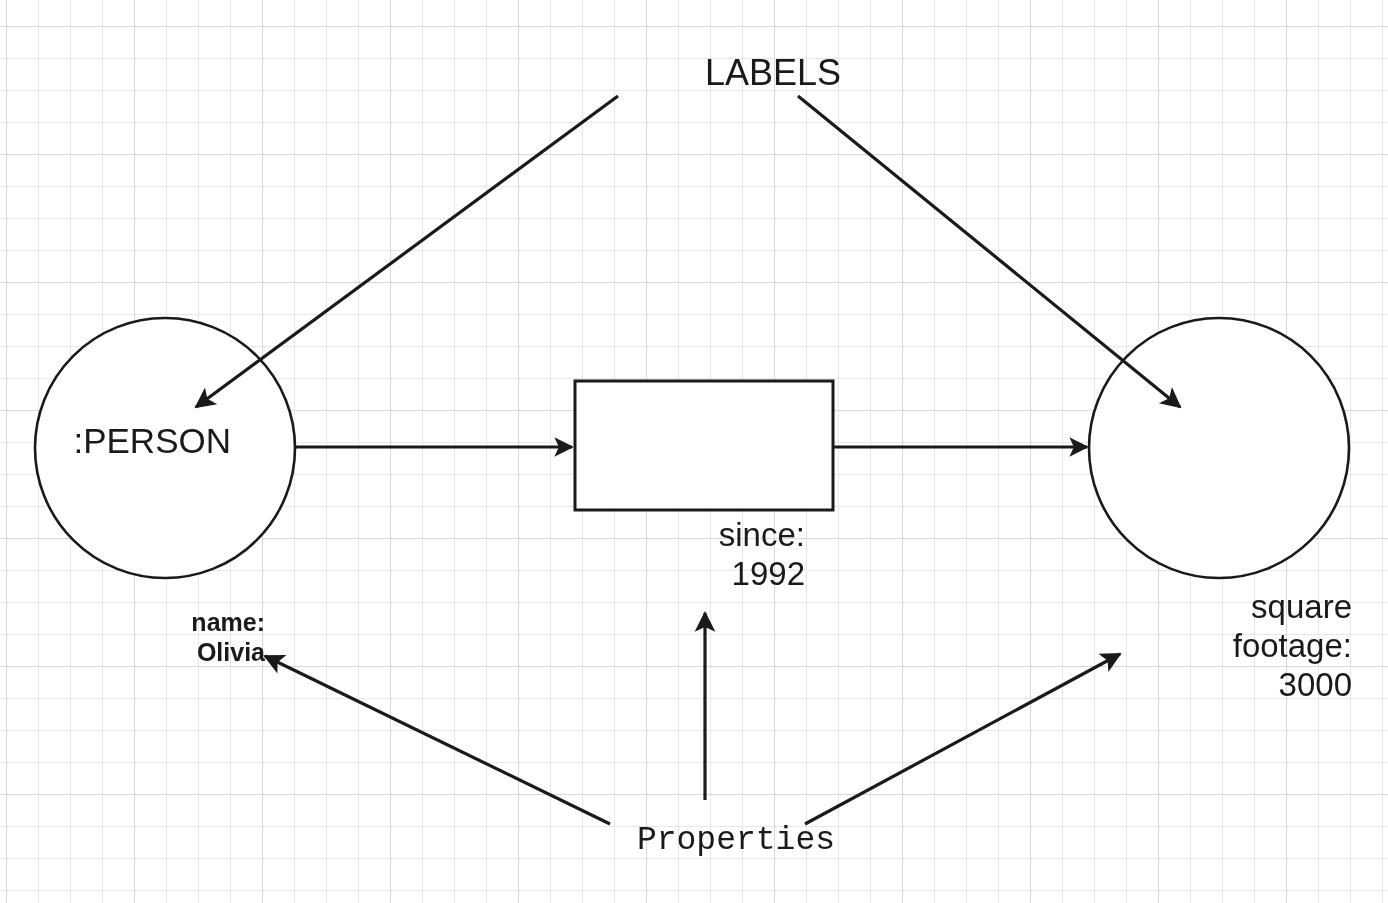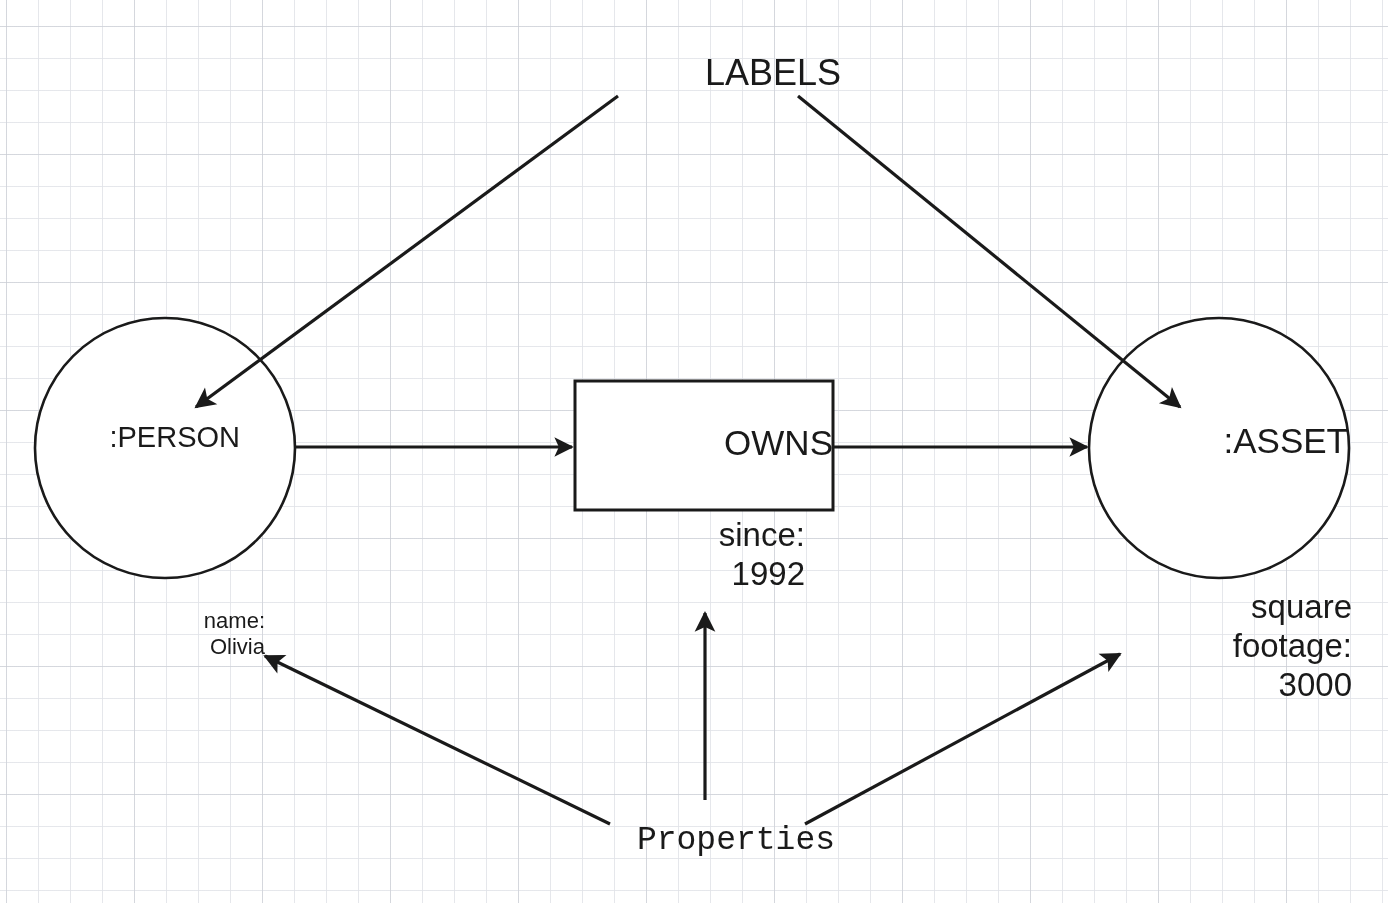--- a/index.html
+++ b/index.html
@@ -38,26 +38,26 @@
   }
   .node-text,
   .free-text {
     position: absolute;
     color: #1a1a1a;
     text-align: right;
     line-height: 1.18;
     white-space: pre-line;
     -webkit-font-smoothing: antialiased;
   }
-  .lbl-person    { left: 32px;   top: 420px; width: 208px; font-size: 29px; }
+  .lbl-person    { left: 23px;   top: 420px; width: 208px; font-size: 35px; }
   .lbl-owns      { left: 575px;  top: 422px; width: 258px; font-size: 35px; }
   .lbl-asset     { left: 1090px; top: 420px; width: 258px; font-size: 35px; }
   .lbl-labels    { left: 565px;  top: 52px;  width: 276px; font-size: 36px; }
   .lbl-since     { left: 605px;  top: 516px; width: 200px; font-size: 33px; }
-  .lbl-name      { left: 55px;   top: 608px; width: 210px; font-size: 22px; }
+  .lbl-name      { left: 55px;   top: 608px; width: 210px; font-size: 25px; font-weight: bold; }
   .lbl-sqft      { left: 1108px; top: 588px; width: 244px; font-size: 33px; }
   .lbl-props     { left: 575px;  top: 822px; width: 260px; font-size: 33px; font-family: Liberation Mono, monospace; }
 </style>
 </head>
 <body>
 
 <div id="canvas">
 
   <svg id="diagram-svg" viewBox="0 0 1388 903">
     <defs>
@@ -82,23 +82,21 @@
 
     <line x1="610" y1="824" x2="265" y2="656" stroke="#1a1a1a" stroke-width="3.2" marker-end="url(#arrowFilled)"></line>
 
     <line x1="705" y1="800" x2="705" y2="613" stroke="#1a1a1a" stroke-width="3.2" marker-end="url(#arrowFilled)"></line>
 
     <line x1="805" y1="824" x2="1120" y2="654" stroke="#1a1a1a" stroke-width="3.2" marker-end="url(#arrowFilled)"></line>
   </svg>
 
   <div class="node-text lbl-person">:PERSON</div>
 
-  <div class="node-text lbl-owns">OWNS</div>
 
-  <div class="node-text lbl-asset">:ASSET</div>
 
   <div class="free-text lbl-labels">LABELS</div>
 
   <div class="free-text lbl-since">since:
 1992</div>
 
   <div class="free-text lbl-name">name:
 Olivia</div>
 
   <div class="free-text lbl-sqft">square

